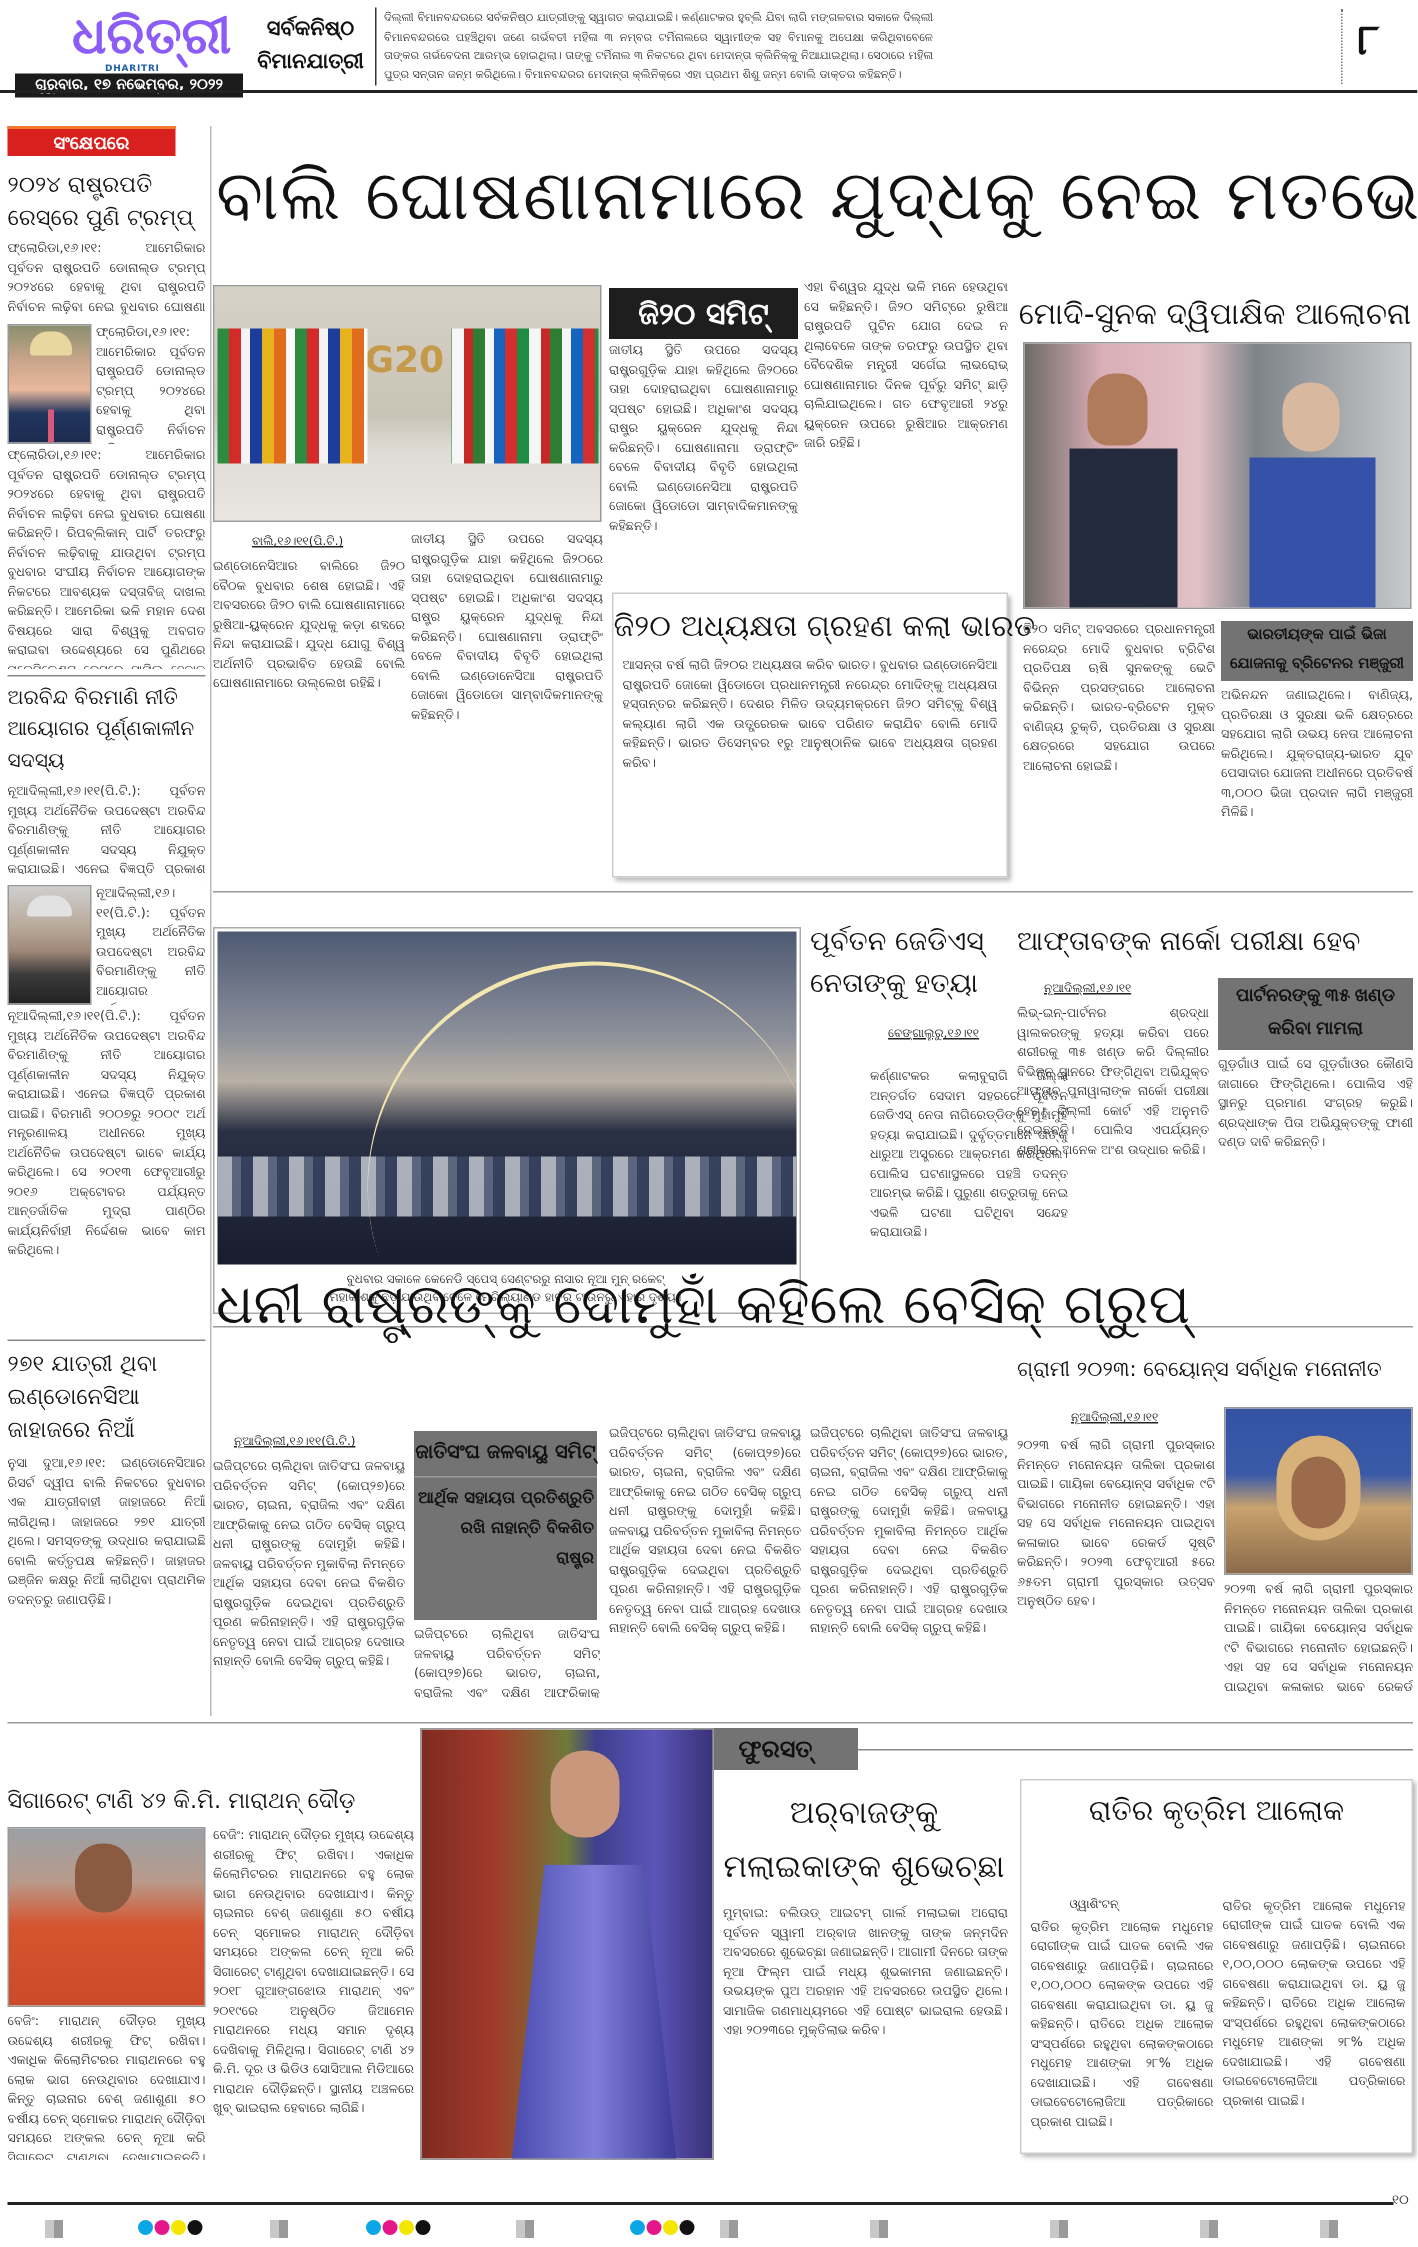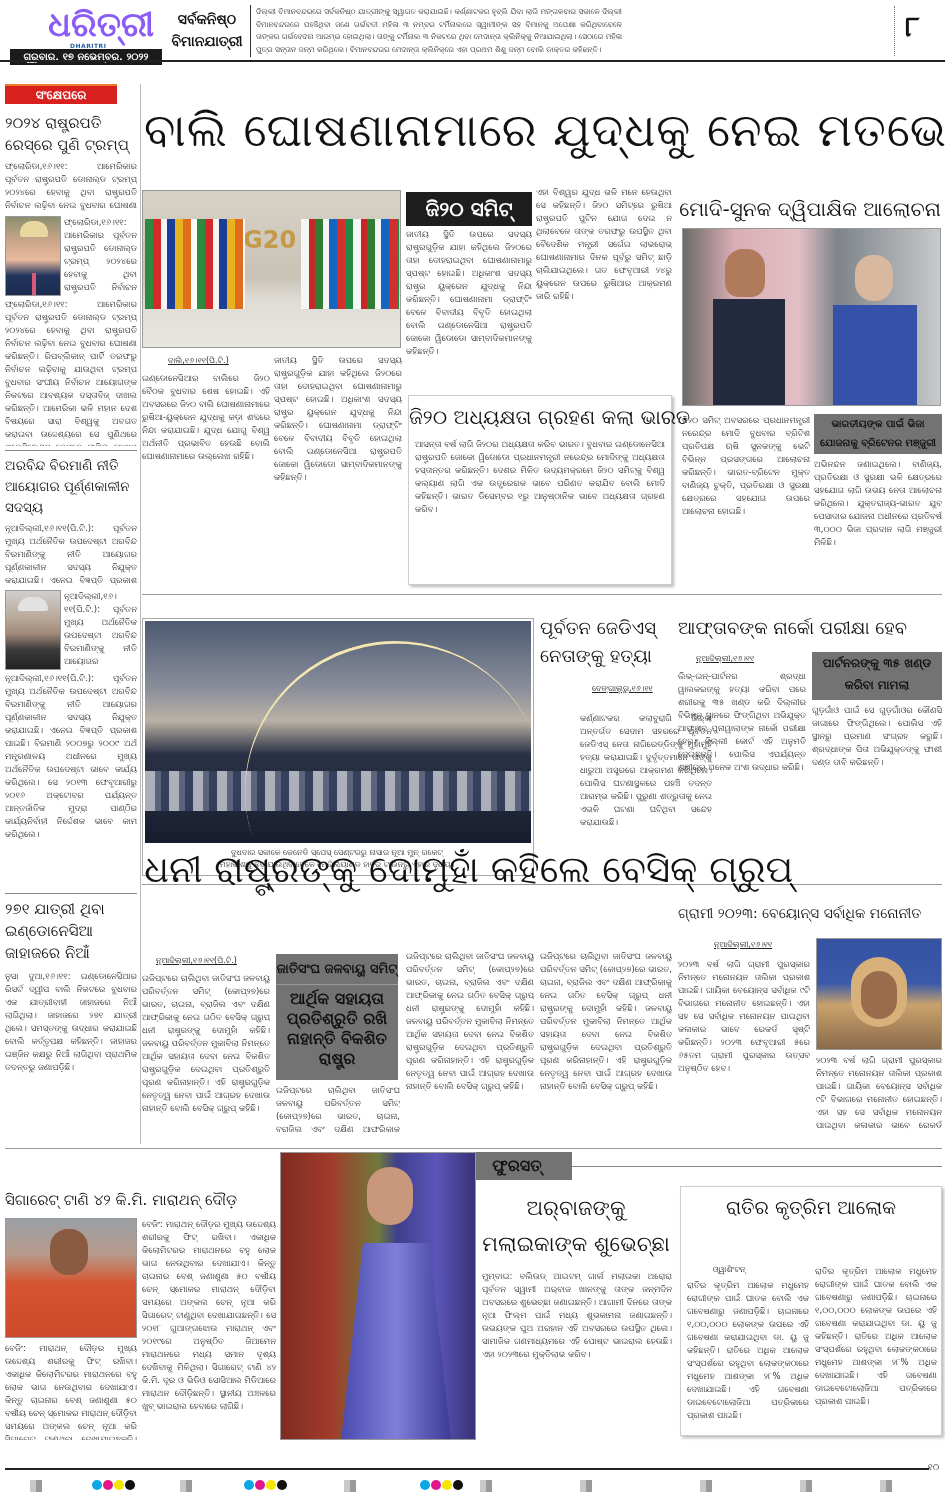--- a/index.html
+++ b/index.html
@@ -133,36 +133,36 @@
 <div class="abs txt" style="left:540px;top:712px;width:132px;height:176px;margin-left:40px;">
   <span>କର୍ଣ୍ଣାଟକର କଲାବୁରାଗି ଜିଲ୍ଲା ଅନ୍ତର୍ଗତ ସେଦାମ ସହରରେ ପୂର୍ବତନ ଜେଡିଏସ୍ ନେତା ନାଗିରେଡ୍ଡିଙ୍କୁ ମୁହାଁମୁହିଁ ହତ୍ୟା କରାଯାଇଛି। ଦୁର୍ବୃତ୍ତମାନେ ତାଙ୍କୁ ଧାରୁଆ ଅସ୍ତ୍ରରେ ଆକ୍ରମଣ କରିଥିଲେ। ପୋଲିସ ଘଟଣାସ୍ଥଳରେ ପହଞ୍ଚି ତଦନ୍ତ ଆରମ୍ଭ କରିଛି। ପୁରୁଣା ଶତ୍ରୁତାକୁ ନେଇ ଏଭଳି ଘଟଣା ଘଟିଥିବା ସନ୍ଦେହ କରାଯାଉଛି।</span>
 </div>
 
 <div class="abs hl" style="left:678px;top:614px;width:266px;font-size:18px;line-height:28px;white-space:nowrap;">ଆଫ୍‌ତାବଙ୍କ ନାର୍କୋ ପରୀକ୍ଷା ହେବ</div>
 <div class="abs dateline" style="left:696px;top:654px;">ନୂଆଦିଲ୍ଲୀ,୧୬।୧୧</div>
 <div class="abs txt" style="left:678px;top:670px;width:128px;height:208px;">
   <span>ଲିଭ୍-ଇନ୍-ପାର୍ଟନର ଶ୍ରଦ୍ଧା ୱାଲକରଙ୍କୁ ହତ୍ୟା କରିବା ପରେ ଶରୀରକୁ ୩୫ ଖଣ୍ଡ କରି ଦିଲ୍ଲୀର ବିଭିନ୍ନ ସ୍ଥାନରେ ଫିଙ୍ଗିଥିବା ଅଭିଯୁକ୍ତ ଆଫ୍‌ତାବ ପୁନାୱାଲାଙ୍କ ନାର୍କୋ ପରୀକ୍ଷା ହେବ। ଦିଲ୍ଲୀ କୋର୍ଟ ଏହି ଅନୁମତି ଦେଇଛନ୍ତି। ପୋଲିସ ଏପର୍ଯ୍ୟନ୍ତ ଶରୀରର ଅନେକ ଅଂଶ ଉଦ୍ଧାର କରିଛି।</span>
 </div>
 <div class="abs boxgray" style="left:812px;top:652px;width:130px;height:48px;">
-  <div style="font-size:12px;line-height:22px;text-align:center;font-weight:700;color:#111;">ପାର୍ଟନରଙ୍କୁ ୩୫ ଖଣ୍ଡ କରିବା ମାମଲା</div>
+  <div style="font-size:12px;line-height:22px;text-align:center;font-weight:700;color:#111;font-family:Liberation Serif, serif;">ପାର୍ଟନରଙ୍କୁ ୩୫ ଖଣ୍ଡ କରିବା ମାମଲା</div>
 </div>
 <div class="abs txt" style="left:812px;top:704px;width:130px;height:174px;">
   <span>ଗୁଡ଼ଗାଁଓ ପାଇଁ ସେ ଗୁଡ଼ଗାଁଓର କୌଣସି ଜାଗାରେ ଫିଙ୍ଗିଥିଲେ। ପୋଲିସ ଏହି ସ୍ଥାନରୁ ପ୍ରମାଣ ସଂଗ୍ରହ କରୁଛି। ଶ୍ରଦ୍ଧାଙ୍କ ପିତା ଅଭିଯୁକ୍ତଙ୍କୁ ଫାଶୀ ଦଣ୍ଡ ଦାବି କରିଛନ୍ତି।</span>
 </div>
 
 <div class="abs" style="left:142px;top:884px;width:800px;height:1px;background:#999"></div>
 
 <div class="abs hl" style="left:144px;top:844px;width:530px;font-size:37px;line-height:52px;text-align:center;white-space:nowrap;">ଧନୀ ରାଷ୍ଟ୍ରଙ୍କୁ ଦୋମୁହାଁ କହିଲେ ବେସିକ୍ ଗ୍ରୁପ୍</div>
 <div class="abs dateline" style="left:156px;top:956px;">ନୂଆଦିଲ୍ଲୀ,୧୬।୧୧(ପି.ଟି.)</div>
 <div class="abs txt" style="left:142px;top:972px;width:128px;height:160px;">
   <span>ଇଜିପ୍ଟରେ ଚାଲିଥିବା ଜାତିସଂଘ ଜଳବାୟୁ ପରିବର୍ତ୍ତନ ସମିଟ୍ (କୋପ୍୨୭)ରେ ଭାରତ, ଚାଇନା, ବ୍ରାଜିଲ ଏବଂ ଦକ୍ଷିଣ ଆଫ୍ରିକାକୁ ନେଇ ଗଠିତ ବେସିକ୍ ଗ୍ରୁପ୍ ଧନୀ ରାଷ୍ଟ୍ରଙ୍କୁ ଦୋମୁହାଁ କହିଛି। ଜଳବାୟୁ ପରିବର୍ତ୍ତନ ମୁକାବିଲା ନିମନ୍ତେ ଆର୍ଥିକ ସହାୟତା ଦେବା ନେଇ ବିକଶିତ ରାଷ୍ଟ୍ରଗୁଡ଼ିକ ଦେଇଥିବା ପ୍ରତିଶ୍ରୁତି ପୂରଣ କରିନାହାନ୍ତି। ଏହି ରାଷ୍ଟ୍ରଗୁଡ଼ିକ ନେତୃତ୍ୱ ନେବା ପାଇଁ ଆଗ୍ରହ ଦେଖାଉ ନାହାନ୍ତି ବୋଲି ବେସିକ୍ ଗ୍ରୁପ୍ କହିଛି।</span>
 </div>
 <div class="abs boxgray" style="left:276px;top:954px;width:122px;height:126px;">
   <div style="font-size:13px;line-height:22px;text-align:center;font-weight:700;color:#111;padding-top:4px;border-bottom:1px solid #999;padding-bottom:4px;">ଜାତିସଂଘ ଜଳବାୟୁ ସମିଟ୍</div>
-  <div style="font-size:16px;line-height:20px;text-align:center;font-weight:700;color:#111;padding:4px 2px;">ଆର୍ଥିକ ସହାୟତା ପ୍ରତିଶ୍ରୁତି ରଖି ନାହାନ୍ତି ବିକଶିତ ରାଷ୍ଟ୍ର</div>
+  <div style="font-size:11px;line-height:20px;text-align:right;font-weight:700;color:#111;padding:4px 2px;">ଆର୍ଥିକ ସହାୟତା ପ୍ରତିଶ୍ରୁତି ରଖି ନାହାନ୍ତି ବିକଶିତ ରାଷ୍ଟ୍ର</div>
 </div>
 <div class="abs txt" style="left:276px;top:1084px;width:124px;height:48px;">
   <span>ଇଜିପ୍ଟରେ ଚାଲିଥିବା ଜାତିସଂଘ ଜଳବାୟୁ ପରିବର୍ତ୍ତନ ସମିଟ୍ (କୋପ୍୨୭)ରେ ଭାରତ, ଚାଇନା, ବ୍ରାଜିଲ ଏବଂ ଦକ୍ଷିଣ ଆଫ୍ରିକାକୁ ନେଇ ଗଠିତ ବେସିକ୍ ଗ୍ରୁପ୍ ଧନୀ ରାଷ୍ଟ୍ରଙ୍କୁ ଦୋମୁହାଁ କହିଛି। ଜଳବାୟୁ ପରିବର୍ତ୍ତନ ମୁକାବିଲା ନିମନ୍ତେ ଆର୍ଥିକ ସହାୟତା ଦେବା ନେଇ ବିକଶିତ ରାଷ୍ଟ୍ରଗୁଡ଼ିକ ଦେଇଥିବା ପ୍ରତିଶ୍ରୁତି ପୂରଣ କରିନାହାନ୍ତି। ଏହି ରାଷ୍ଟ୍ରଗୁଡ଼ିକ ନେତୃତ୍ୱ ନେବା ପାଇଁ ଆଗ୍ରହ ଦେଖାଉ ନାହାନ୍ତି ବୋଲି ବେସିକ୍ ଗ୍ରୁପ୍ କହିଛି।</span>
 </div>
 <div class="abs txt" style="left:406px;top:950px;width:128px;height:182px;">
   <span>ଇଜିପ୍ଟରେ ଚାଲିଥିବା ଜାତିସଂଘ ଜଳବାୟୁ ପରିବର୍ତ୍ତନ ସମିଟ୍ (କୋପ୍୨୭)ରେ ଭାରତ, ଚାଇନା, ବ୍ରାଜିଲ ଏବଂ ଦକ୍ଷିଣ ଆଫ୍ରିକାକୁ ନେଇ ଗଠିତ ବେସିକ୍ ଗ୍ରୁପ୍ ଧନୀ ରାଷ୍ଟ୍ରଙ୍କୁ ଦୋମୁହାଁ କହିଛି। ଜଳବାୟୁ ପରିବର୍ତ୍ତନ ମୁକାବିଲା ନିମନ୍ତେ ଆର୍ଥିକ ସହାୟତା ଦେବା ନେଇ ବିକଶିତ ରାଷ୍ଟ୍ରଗୁଡ଼ିକ ଦେଇଥିବା ପ୍ରତିଶ୍ରୁତି ପୂରଣ କରିନାହାନ୍ତି। ଏହି ରାଷ୍ଟ୍ରଗୁଡ଼ିକ ନେତୃତ୍ୱ ନେବା ପାଇଁ ଆଗ୍ରହ ଦେଖାଉ ନାହାନ୍ତି ବୋଲି ବେସିକ୍ ଗ୍ରୁପ୍ କହିଛି।</span>
 </div>
 <div class="abs txt" style="left:540px;top:950px;width:132px;height:182px;">
   <span>ଇଜିପ୍ଟରେ ଚାଲିଥିବା ଜାତିସଂଘ ଜଳବାୟୁ ପରିବର୍ତ୍ତନ ସମିଟ୍ (କୋପ୍୨୭)ରେ ଭାରତ, ଚାଇନା, ବ୍ରାଜିଲ ଏବଂ ଦକ୍ଷିଣ ଆଫ୍ରିକାକୁ ନେଇ ଗଠିତ ବେସିକ୍ ଗ୍ରୁପ୍ ଧନୀ ରାଷ୍ଟ୍ରଙ୍କୁ ଦୋମୁହାଁ କହିଛି। ଜଳବାୟୁ ପରିବର୍ତ୍ତନ ମୁକାବିଲା ନିମନ୍ତେ ଆର୍ଥିକ ସହାୟତା ଦେବା ନେଇ ବିକଶିତ ରାଷ୍ଟ୍ରଗୁଡ଼ିକ ଦେଇଥିବା ପ୍ରତିଶ୍ରୁତି ପୂରଣ କରିନାହାନ୍ତି। ଏହି ରାଷ୍ଟ୍ରଗୁଡ଼ିକ ନେତୃତ୍ୱ ନେବା ପାଇଁ ଆଗ୍ରହ ଦେଖାଉ ନାହାନ୍ତି ବୋଲି ବେସିକ୍ ଗ୍ରୁପ୍ କହିଛି।</span>
 </div>

